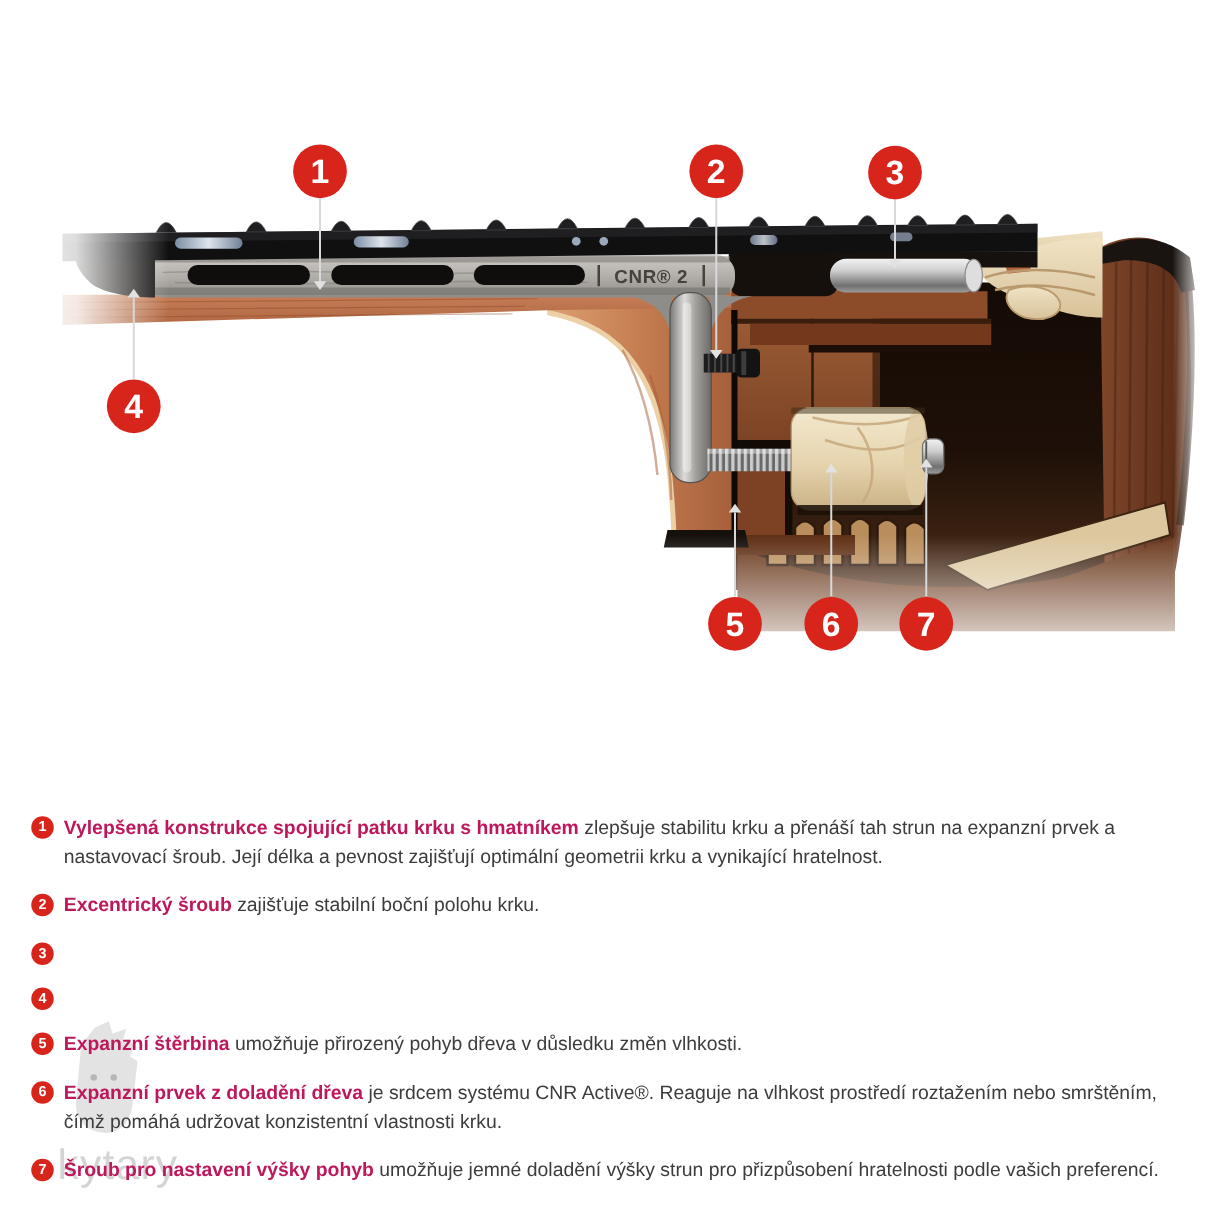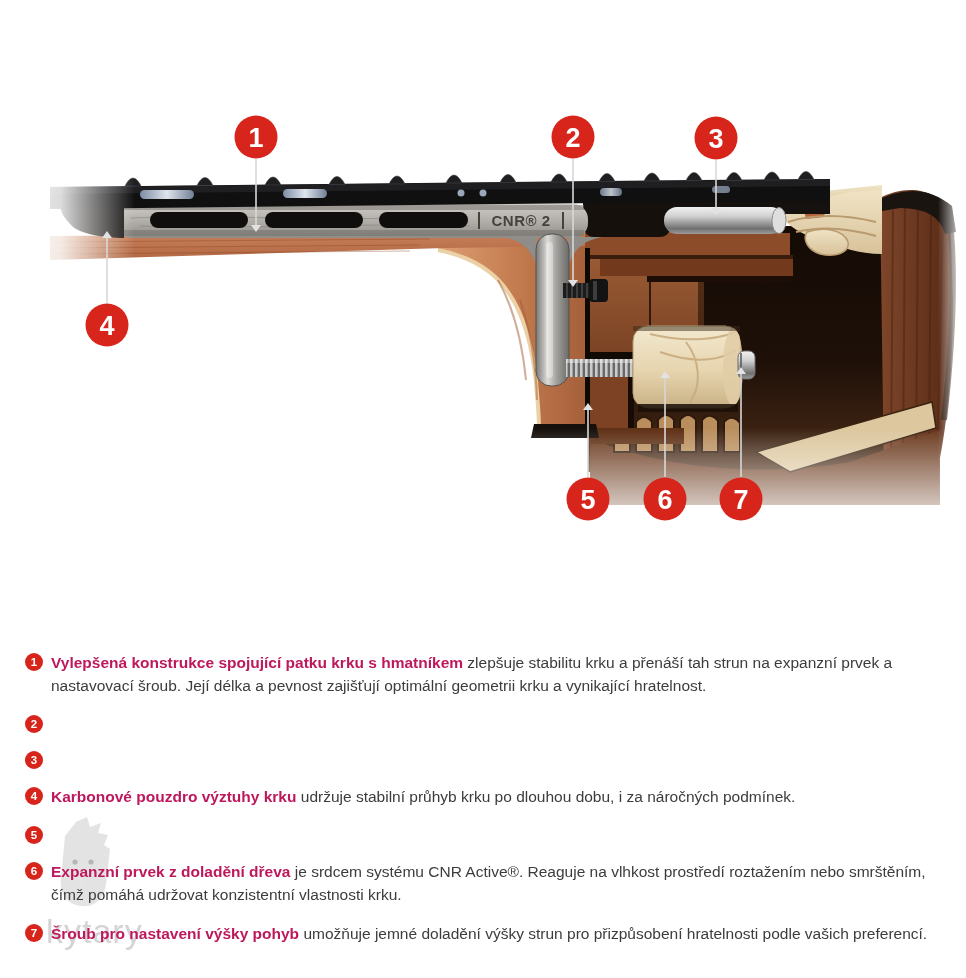--- a/index.html
+++ b/index.html
@@ -305,33 +305,34 @@
 
 <div class="legend">
 
   <div class="legend-item">
     <span class="legend-num">1</span>
     <p><span class="b">Vylepšená konstrukce spojující patku krku s hmatníkem</span><span> zlepšuje stabilitu krku a přenáší tah strun na expanzní prvek a nastavovací šroub. Její délka a pevnost zajišťují optimální geometrii krku a vynikající hratelnost.</span></p>
   </div>
 
   <div class="legend-item">
     <span class="legend-num">2</span>
+    <p><span class="b">Excentrický šroub</span><span> zajišťuje stabilní boční polohu krku.</span></p>
   </div>
 
   <div class="legend-item">
     <span class="legend-num">3</span>
   </div>
 
   <div class="legend-item">
     <span class="legend-num">4</span>
-    <p><span class="b">Karbonové pouzdro výztuhy krku</span><span> udržuje stabilní průhyb krku po dlouhou dobu, i za náročných podmínek.</span></p>
   </div>
 
   <div class="legend-item">
     <span class="legend-num">5</span>
+    <p><span class="b">Expanzní štěrbina</span><span> umožňuje přirozený pohyb dřeva v důsledku změn vlhkosti.</span></p>
   </div>
 
   <div class="legend-item">
     <span class="legend-num">6</span>
     <p><span class="b">Expanzní prvek z doladění dřeva</span><span> je srdcem systému CNR Active®. Reaguje na vlhkost prostředí roztažením nebo smrštěním, čímž pomáhá udržovat konzistentní vlastnosti krku.</span></p>
   </div>
 
   <div class="legend-item">
     <span class="legend-num">7</span>
     <p><span class="b">Šroub pro nastavení výšky pohyb</span><span> umožňuje jemné doladění výšky strun pro přizpůsobení hratelnosti podle vašich preferencí.</span></p>

